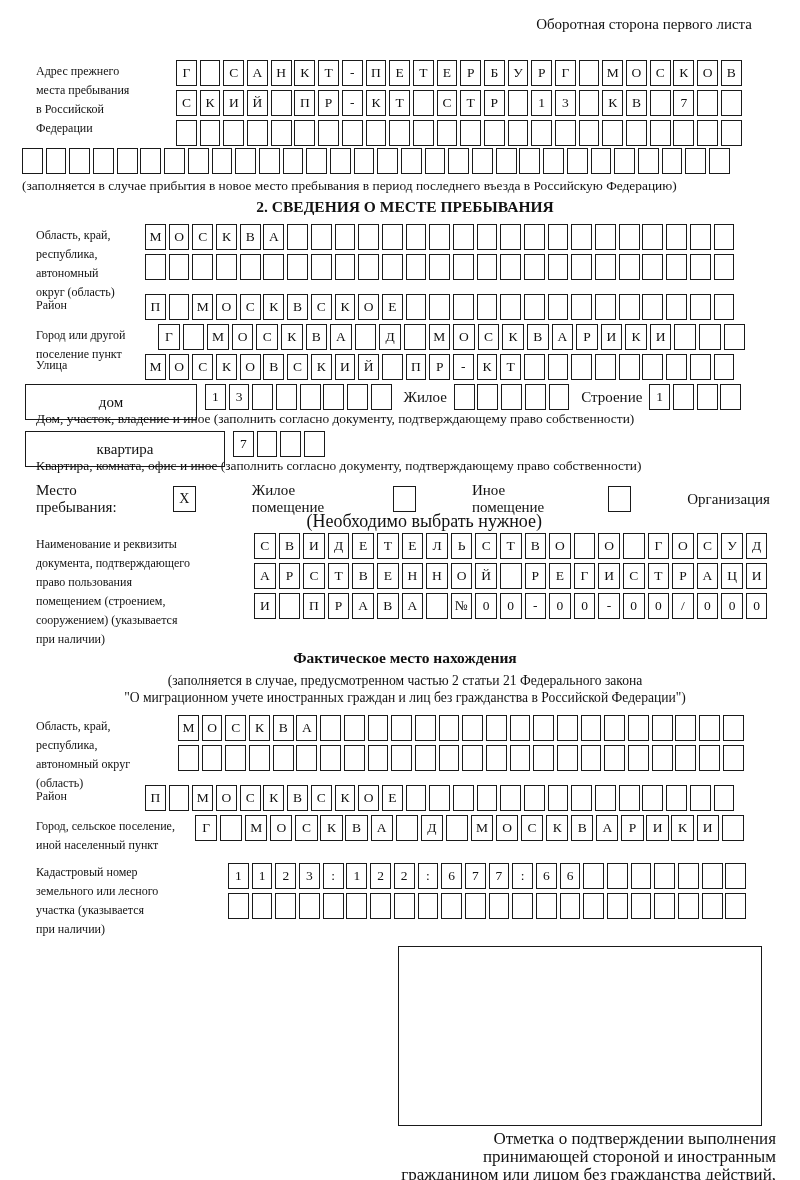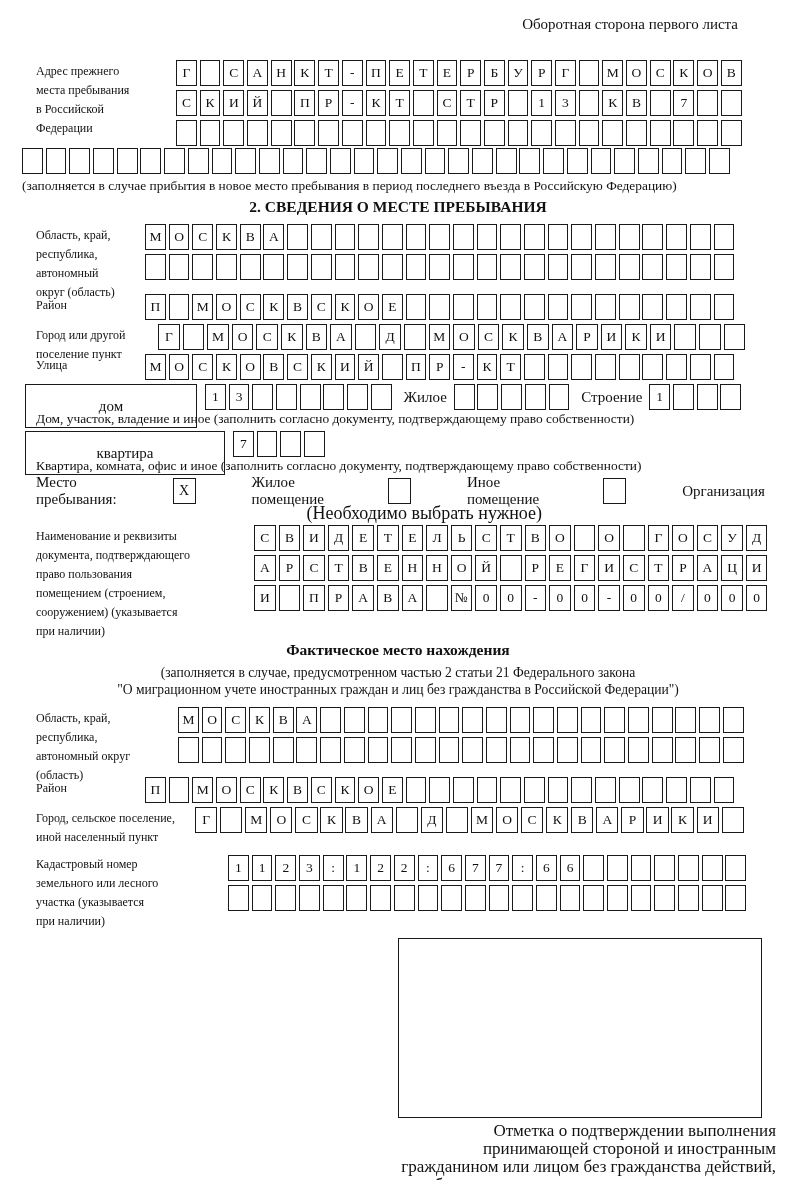--- a/index.html
+++ b/index.html
@@ -3,21 +3,21 @@
 <meta charset="utf-8">
 <style>
   html,body{margin:0;padding:0;background:#ffffff;}
   .page{
     position:relative;
     width:800px;height:1180px;
     background:#ffffff;
     font-family:"Liberation Serif","DejaVu Serif",serif;
     color:#111;
     box-sizing:border-box;
-    padding:16px 26px 0 22px;
+    padding:16px 12px 0 22px;
     overflow:hidden;
   }
   .header-note{ text-align:right; padding-right:36px; font-size:15px; height:20px; margin-bottom:24px;}
   
   .group{ position:relative; }
   .flabel{
     position:absolute; left:14px; top:2px;
     font-size:12px; line-height:19px; white-space:pre-line;
   }
   .rows{ }
@@ -33,21 +33,21 @@
   .cellrow.wider .cell{ width:22.2px; margin-right:2.9px; }
   .ml154{ margin-left:154px; } .ml123{ margin-left:123px; } .ml136{ margin-left:136px; }
   .ml156{ margin-left:156px; } .ml173{ margin-left:173px; } .ml206{ margin-left:206px; }
   .ml232{ margin-left:232px; }
   .note{ font-size:13.4px; text-align:left; height:18px; }
   .sec-title{ font-size:15.5px; font-weight:bold; text-align:center; height:20px; margin-top:2px; margin-bottom:6px;}
   .caption{ font-size:13.4px; height:19px; margin-left:14px; }
   
   .boxrow{ display:flex; align-items:flex-start; height:27px; margin-left:3px; }
   .wide-box{
-    box-sizing:border-box; border:1.6px solid #1a1a1a; height:44px;
+    box-sizing:border-box; border:1.6px solid #1a1a1a; height:36px;
     display:flex; align-items:center; justify-content:center;
     font-size:15px; margin-right:8px;
   }
   .wb172{ width:172px; } .wb200{ width:200px; }
   .inline-label{ font-size:15px; line-height:26px; margin:0 7px 0 9px; white-space:nowrap; }
   
   .stay-row{ display:flex; align-items:center; height:24px; margin-left:14px; }
   .stay-label{ font-size:15px; margin-right:10px; }
   .chk{
     box-sizing:border-box; width:23px; height:26px; border:1.6px solid #1a1a1a;
@@ -401,21 +401,21 @@
     <div class="wide-box wb200">квартира</div>
     <div class="cellrow">
         <div class="cell">7</div>
         <div class="cell"></div>
         <div class="cell"></div>
         <div class="cell"></div>
       </div>
   </div>
   <div class="caption">Квартира, комната, офис и иное (заполнить согласно документу, подтверждающему право собственности)</div>
 
-  <div class="stay-row" style="margin-top:2px;gap:46px;">
+  <div class="stay-row" style="margin-top:10px;gap:46px;">
     <span class="stay-label">Место пребывания:</span>
     <div class="chk">X</div>
     <span class="opt-label">Жилое помещение</span>
     <div class="chk"></div>
     <span class="opt-label">Иное помещение</span>
     <div class="chk"></div>
     <span class="opt-label">Организация</span>
   </div>
   <div class="stay-note">(Необходимо выбрать нужное)</div>
 

